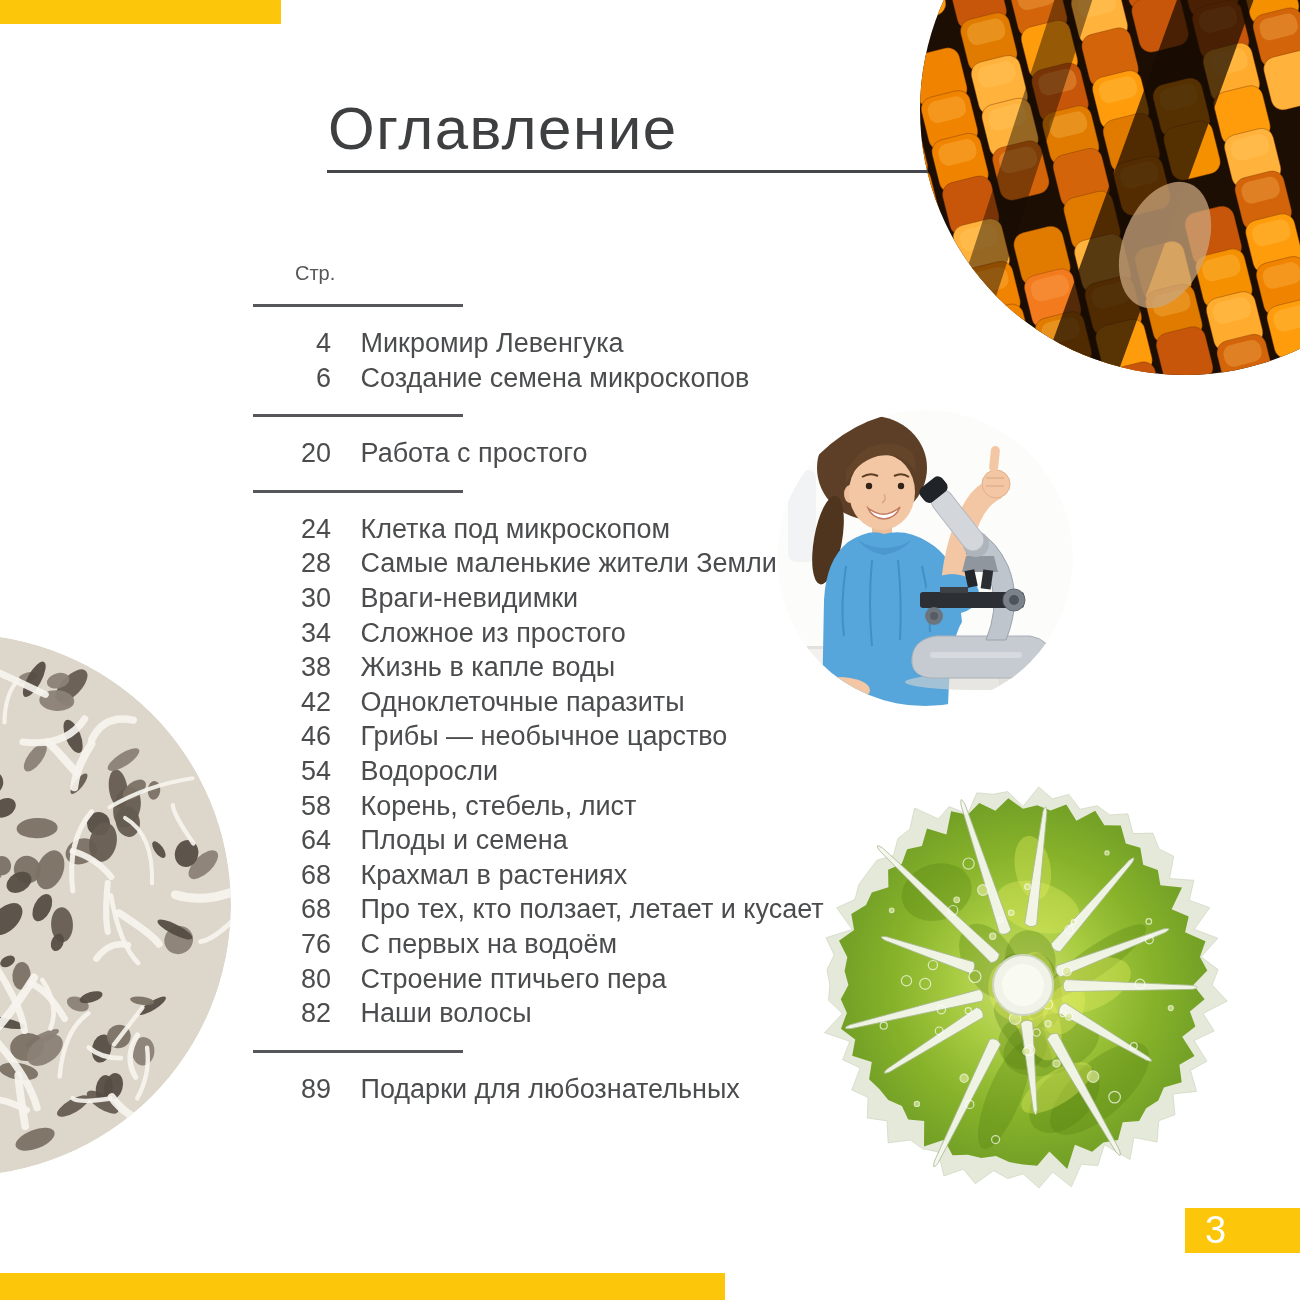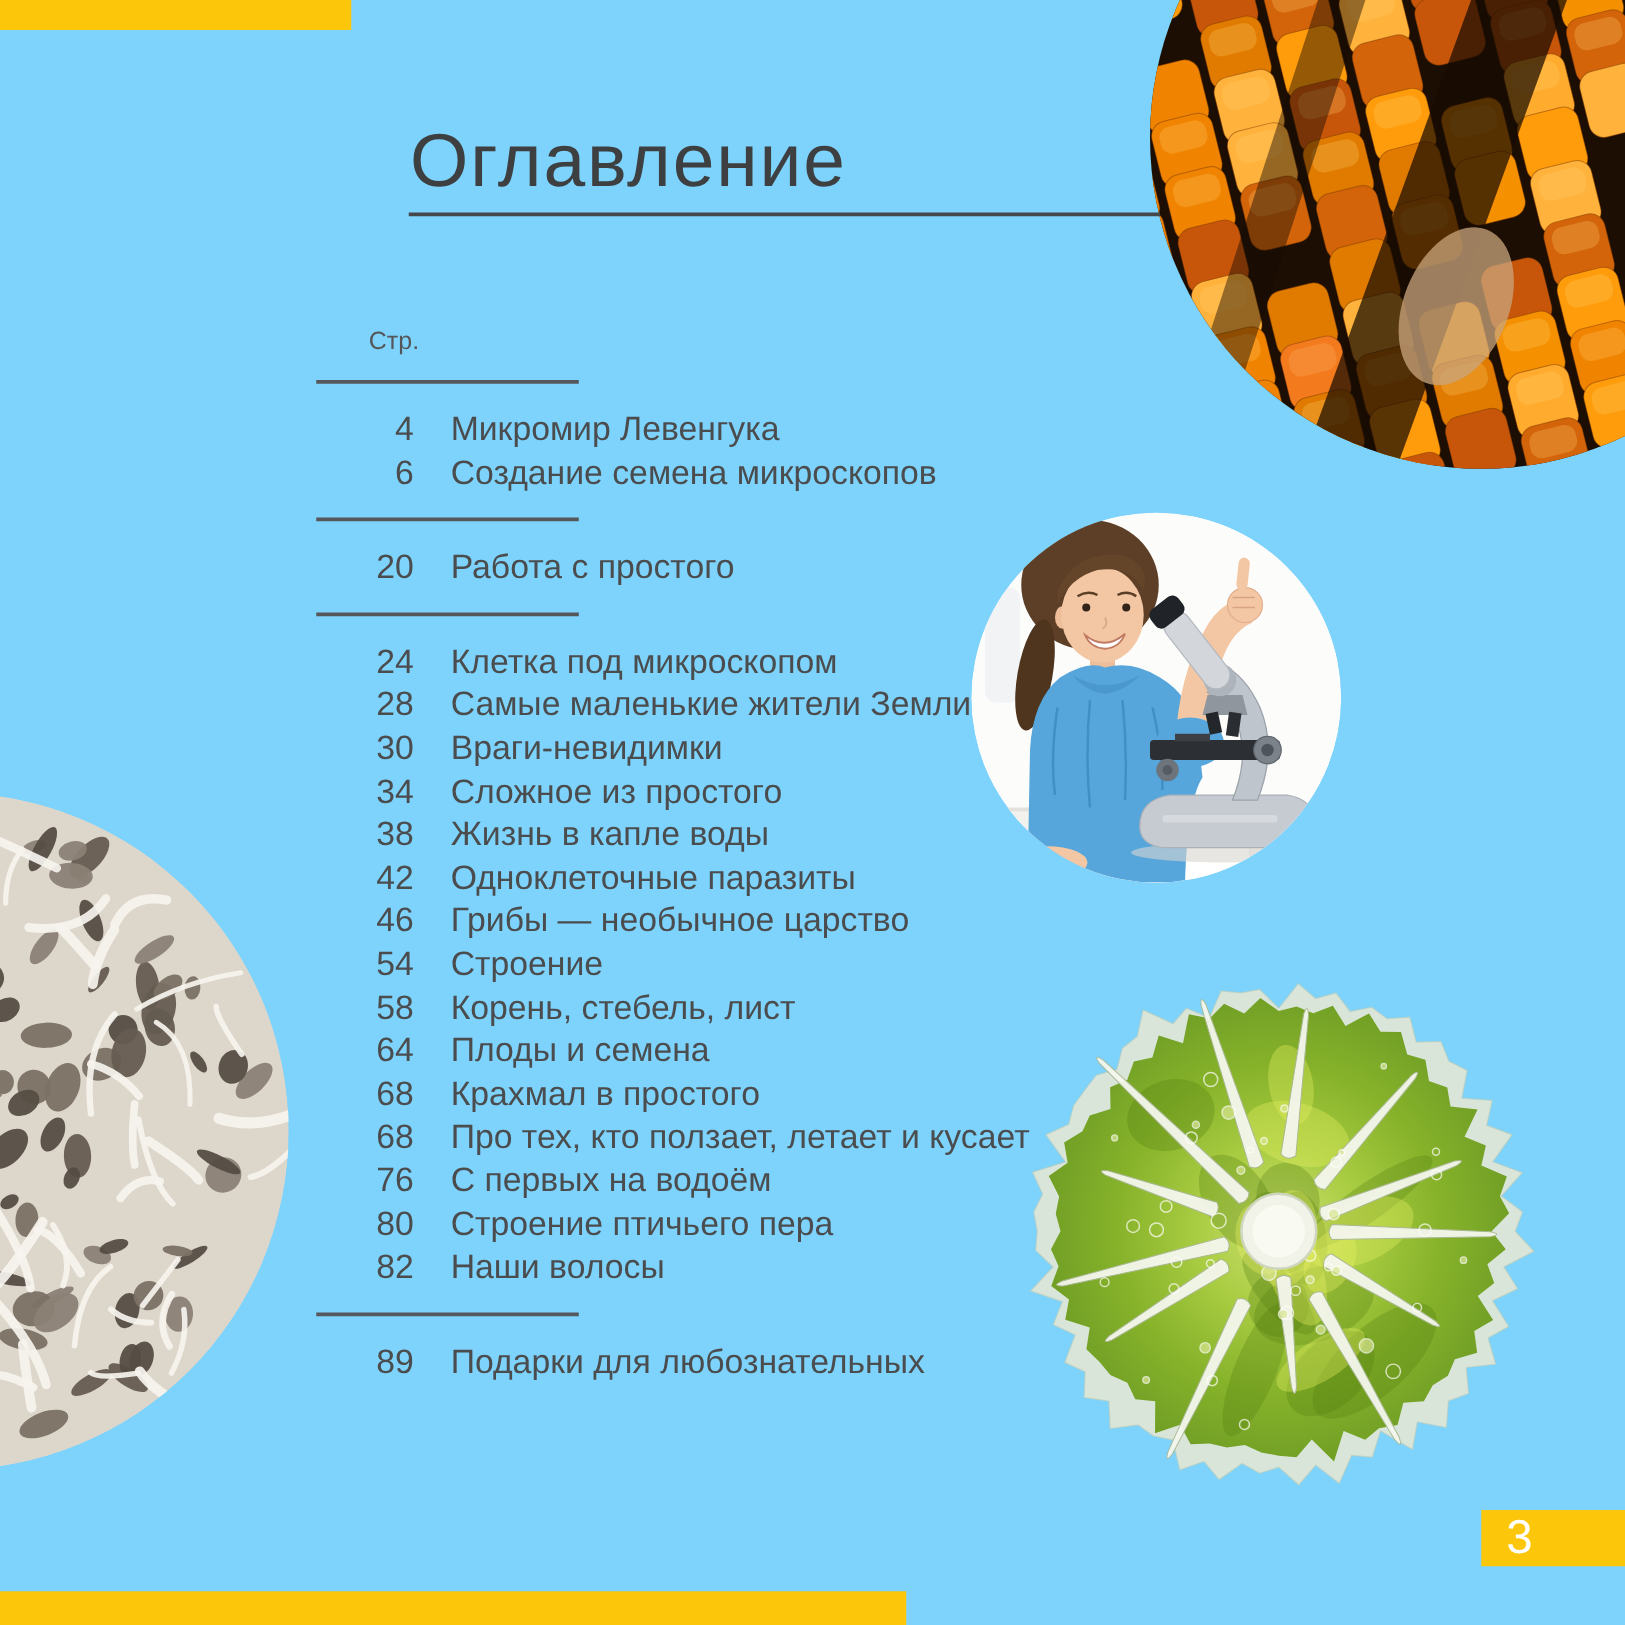--- a/index.html
+++ b/index.html
@@ -1,16 +1,16 @@
 <!DOCTYPE html>
 <html><head>
 <meta charset="utf-8">
 <style>
   html,body{margin:0;padding:0;background:#888;}
-  .page{position:relative;width:1300px;height:1300px;background:#7dd3fc;overflow:hidden;
+  .page{position:relative;width:1300px;height:1300px;background:#ffffff;overflow:hidden;
         font-family:"Liberation Sans","DejaVu Sans",sans-serif;margin:0 auto;}
   #art{position:absolute;left:0;top:0;z-index:0;pointer-events:none;}
   .bar-top{position:absolute;left:0;top:0;width:281px;height:24px;background:#fcc60b;z-index:2;}
   .bar-bottom{position:absolute;left:0;top:1273px;width:725px;height:27px;background:#fcc60b;z-index:2;}
   .page-title{position:absolute;left:328px;top:94px;z-index:1;font-size:60px;font-weight:300;
               color:#3e3f41;letter-spacing:1.5px;}
   .title-underline{position:absolute;left:327px;top:170px;width:601px;height:3px;background:#46474a;z-index:1;}
   .pagenum-box{position:absolute;left:1185px;top:1208px;width:115px;height:45px;background:#fcc60b;z-index:2;}
   .pagenum-box span{display:block;margin-left:20px;line-height:45px;font-size:38px;font-weight:300;color:#ffffff;}
   .toc{position:absolute;left:253px;top:261px;width:540px;z-index:1;color:#4b4c4e;}
@@ -711,36 +711,36 @@
     <span class="ti">Одноклеточные паразиты</span>
   </div>
 
   <div class="row">
     <span class="pg">46</span>
     <span class="ti">Грибы — необычное царство</span>
   </div>
 
   <div class="row">
     <span class="pg">54</span>
-    <span class="ti">Строение</span>
+    <span class="ti">Водоросли</span>
   </div>
 
   <div class="row">
     <span class="pg">58</span>
     <span class="ti">Корень, стебель, лист</span>
   </div>
 
   <div class="row">
     <span class="pg">64</span>
     <span class="ti">Плоды и семена</span>
   </div>
 
   <div class="row">
     <span class="pg">68</span>
-    <span class="ti">Крахмал в простого</span>
+    <span class="ti">Крахмал в растениях</span>
   </div>
 
   <div class="row">
     <span class="pg">68</span>
     <span class="ti">Про тех, кто ползает, летает и кусает</span>
   </div>
 
   <div class="row">
     <span class="pg">76</span>
     <span class="ti">С первых на водоём</span>

